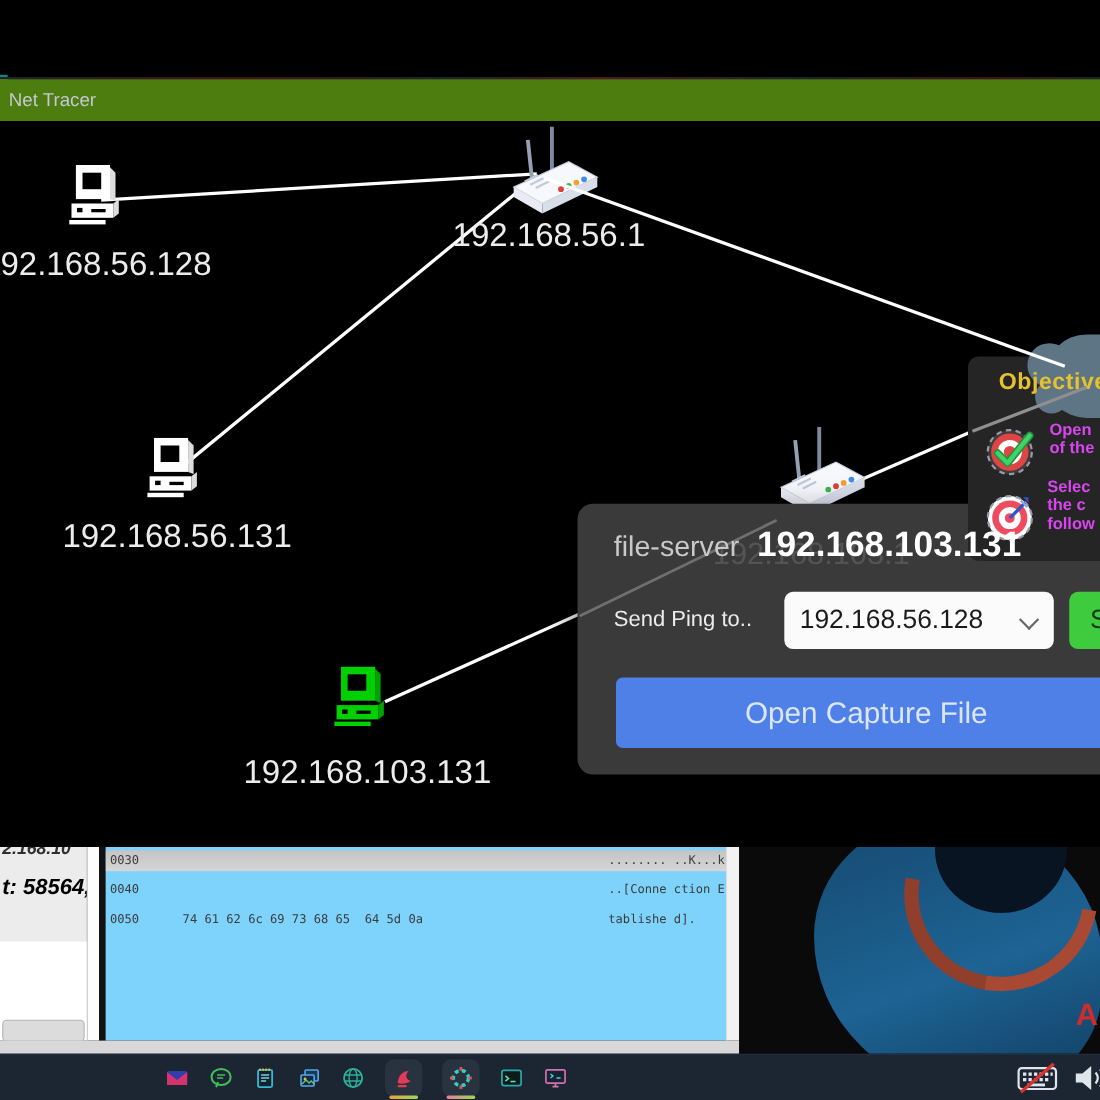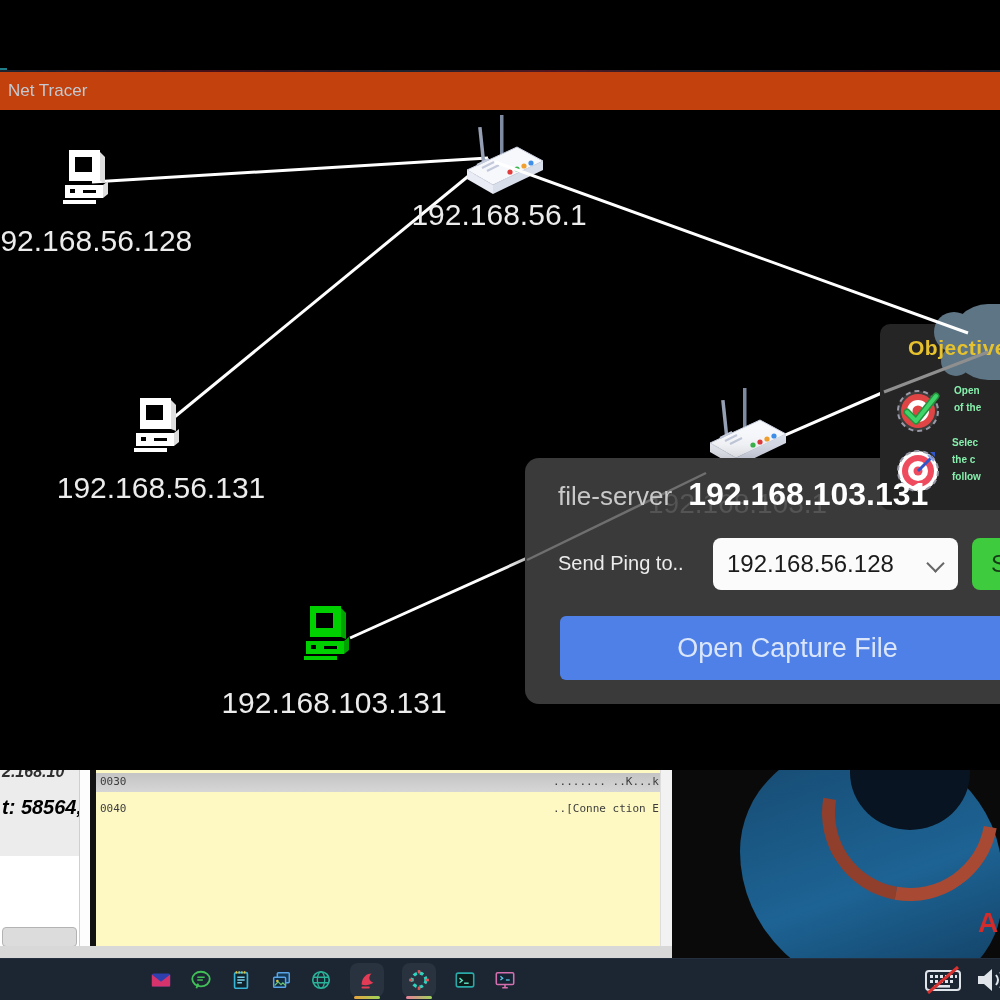--- a/index.html
+++ b/index.html
@@ -3,34 +3,34 @@
 <meta charset="utf-8">
 <style>
   html,body{margin:0;padding:0;width:1000px;height:1000px;overflow:hidden;background:#000;
     font-family:"Liberation Sans",sans-serif;}
   .abs{position:absolute;}
   
   #topline{left:0;top:70;width:1000px;height:2px;
     background:linear-gradient(90deg,#1b2430 0%,#4a1018 22%,#1b2430 40%,#531822 55%,#1b2430 72%,#45101a 90%,#1b2430 100%);}
   #topline{top:70px;}
   #teal-dot{left:0;top:68px;width:7px;height:5px;background:#1f7d8a;}
-  #titlebar{left:0;top:72px;width:1000px;height:38px;background:#c2410c;border-bottom:1px solid #10151c;}
+  #titlebar{left:0;top:72px;width:1000px;height:38px;background:#4d7c0f;border-bottom:1px solid #10151c;}
   #titlebar .t{margin-left:8px;line-height:38px;font-size:17px;color:#c3cad4;}
   #canvas{left:0;top:110px;width:1000px;height:660px;background:#000;}
   
   svg.layer{position:absolute;left:0;top:0;pointer-events:none;}
   .node-label{position:absolute;transform:translateX(-50%);color:#ececec;font-size:30px;white-space:nowrap;z-index:8;}
   .node-icon{position:absolute;z-index:8;}
   #cloud{left:950px;top:304px;width:104px;height:76px;background:#5d7585;border-radius:38px;z-index:31;}
   #cloud::before{content:"";position:absolute;left:-16px;top:8px;width:40px;height:40px;border-radius:50%;background:#5d7585;}
   #cloud::after{content:"";position:absolute;left:-9px;top:42px;width:30px;height:30px;border-radius:50%;background:#5d7585;}
   
   #objpanel{left:880px;top:324px;width:178px;height:186px;background:#252525;border-radius:10px 0 0 10px;z-index:30;}
   #objtitle{left:908px;top:336px;z-index:32;color:#e6c22e;font-size:21px;font-weight:bold;letter-spacing:.5px;white-space:nowrap;}
-  .obj-text{position:absolute;color:#86efac;font-weight:bold;font-size:10px;line-height:17px;white-space:nowrap;}
+  .obj-text{position:absolute;color:#d946ef;font-weight:bold;font-size:15px;line-height:17px;white-space:nowrap;}
   
   #dialog{left:525px;top:458px;width:520px;height:246px;background:#3a3a3a;border-radius:14px;z-index:20;
     box-shadow:0 12px 34px rgba(0,0,0,.55);}
   #ghost-label{left:648px;top:488px;color:#545454;font-size:28px;z-index:21;white-space:nowrap;}
   #dlg-row1{left:558px;top:476px;z-index:40;display:flex;align-items:baseline;gap:16px;white-space:nowrap;}
   #dlg-row1 .name{color:#c9c9c9;font-size:26px;}
   #dlg-row1 .ip{color:#ffffff;font-size:32px;font-weight:bold;}
   .dlg-inner{position:absolute;}
   #ping-label{left:33px;top:94px;color:#ececec;font-size:20px;}
   #ping-select{left:188px;top:80px;width:245px;height:52px;background:#fbfbfb;border-radius:8px;color:#1b1b1b;
@@ -43,21 +43,21 @@
     font-size:27px;line-height:64px;text-align:center;}
   
   #wires{left:0;top:770px;width:672px;height:188px;}
   #detpane{left:0;top:0;width:79px;height:176px;background:#ececec;overflow:hidden;}
   #detpane .l1{position:absolute;left:2px;top:-7px;font-size:16px;font-weight:bold;font-style:italic;color:#2f2f2f;white-space:nowrap;}
   #detpane .l2{position:absolute;left:2px;top:26px;font-size:20px;font-weight:bold;font-style:italic;color:#000000;white-space:nowrap;}
   #detwhite{left:0;top:86px;width:79px;height:90px;background:#fff;}
   #detscroll{left:2px;top:157px;width:73px;height:18px;background:#dcdcdc;border:1px solid #b3b3b3;border-radius:4px;}
   #vstrip{left:79px;top:0;width:11px;height:176px;background:#fdfdfd;border-left:1px solid #cfcfcf;box-sizing:border-box;}
   #wdivider{left:90px;top:0;width:6px;height:176px;background:#121212;}
-  #hexpane{left:96px;top:0;width:564px;height:176px;background:#fef9c3;overflow:hidden;
+  #hexpane{left:96px;top:0;width:564px;height:176px;background:#7dd3fc;overflow:hidden;
     font-family:"DejaVu Sans Mono",monospace;font-size:11px;color:#3c3c3c;}
   #selrow{left:0;top:3px;width:564px;height:19px;background:linear-gradient(180deg,#c4c4c4,#d6d6d6);}
   .hexrow{position:absolute;left:0;width:564px;height:27px;line-height:19px;}
   .hexrow .off{position:absolute;left:4px;}
   .hexrow .hx{position:absolute;left:70px;white-space:pre;}
   .hexrow .asc{position:absolute;left:457px;white-space:pre;}
   #hgutter{left:660px;top:0;width:12px;height:176px;background:#f2f2f2;border-left:1px solid #ddd;box-sizing:border-box;}
   #statusstrip{left:0;top:176px;width:672px;height:12px;background:#d8d8d8;}
   
   #wallpaper{left:672px;top:770px;width:328px;height:188px;background:#0a0a0a;overflow:hidden;}
@@ -223,20 +223,25 @@
   <div class="abs" id="wdivider"></div>
   <div class="abs" id="hexpane">
     <div class="abs" id="selrow"></div>
     <div class="hexrow" style="top:2px">
       <span class="off">0030</span>
         <span class="asc">........ ..K...k.</span>
     </div>
     <div class="hexrow" style="top:29px">
       <span class="off">0040</span>
         <span class="asc">..[Conne ction Es</span>
+    </div>
+    <div class="hexrow" style="top:56px">
+      <span class="off">0050</span>
+        <span class="hx">74 61 62 6c 69 73 68 65  64 5d 0a</span>
+        <span class="asc">tablishe d].</span>
     </div>
   </div>
   <div class="abs" id="hgutter"></div>
   <div class="abs" id="statusstrip"></div>
 </div>
 
 <div class="abs" id="wallpaper">
   <div id="wp-blue"></div>
   <div id="wp-orange"></div>
   <div id="wp-dark"></div>

